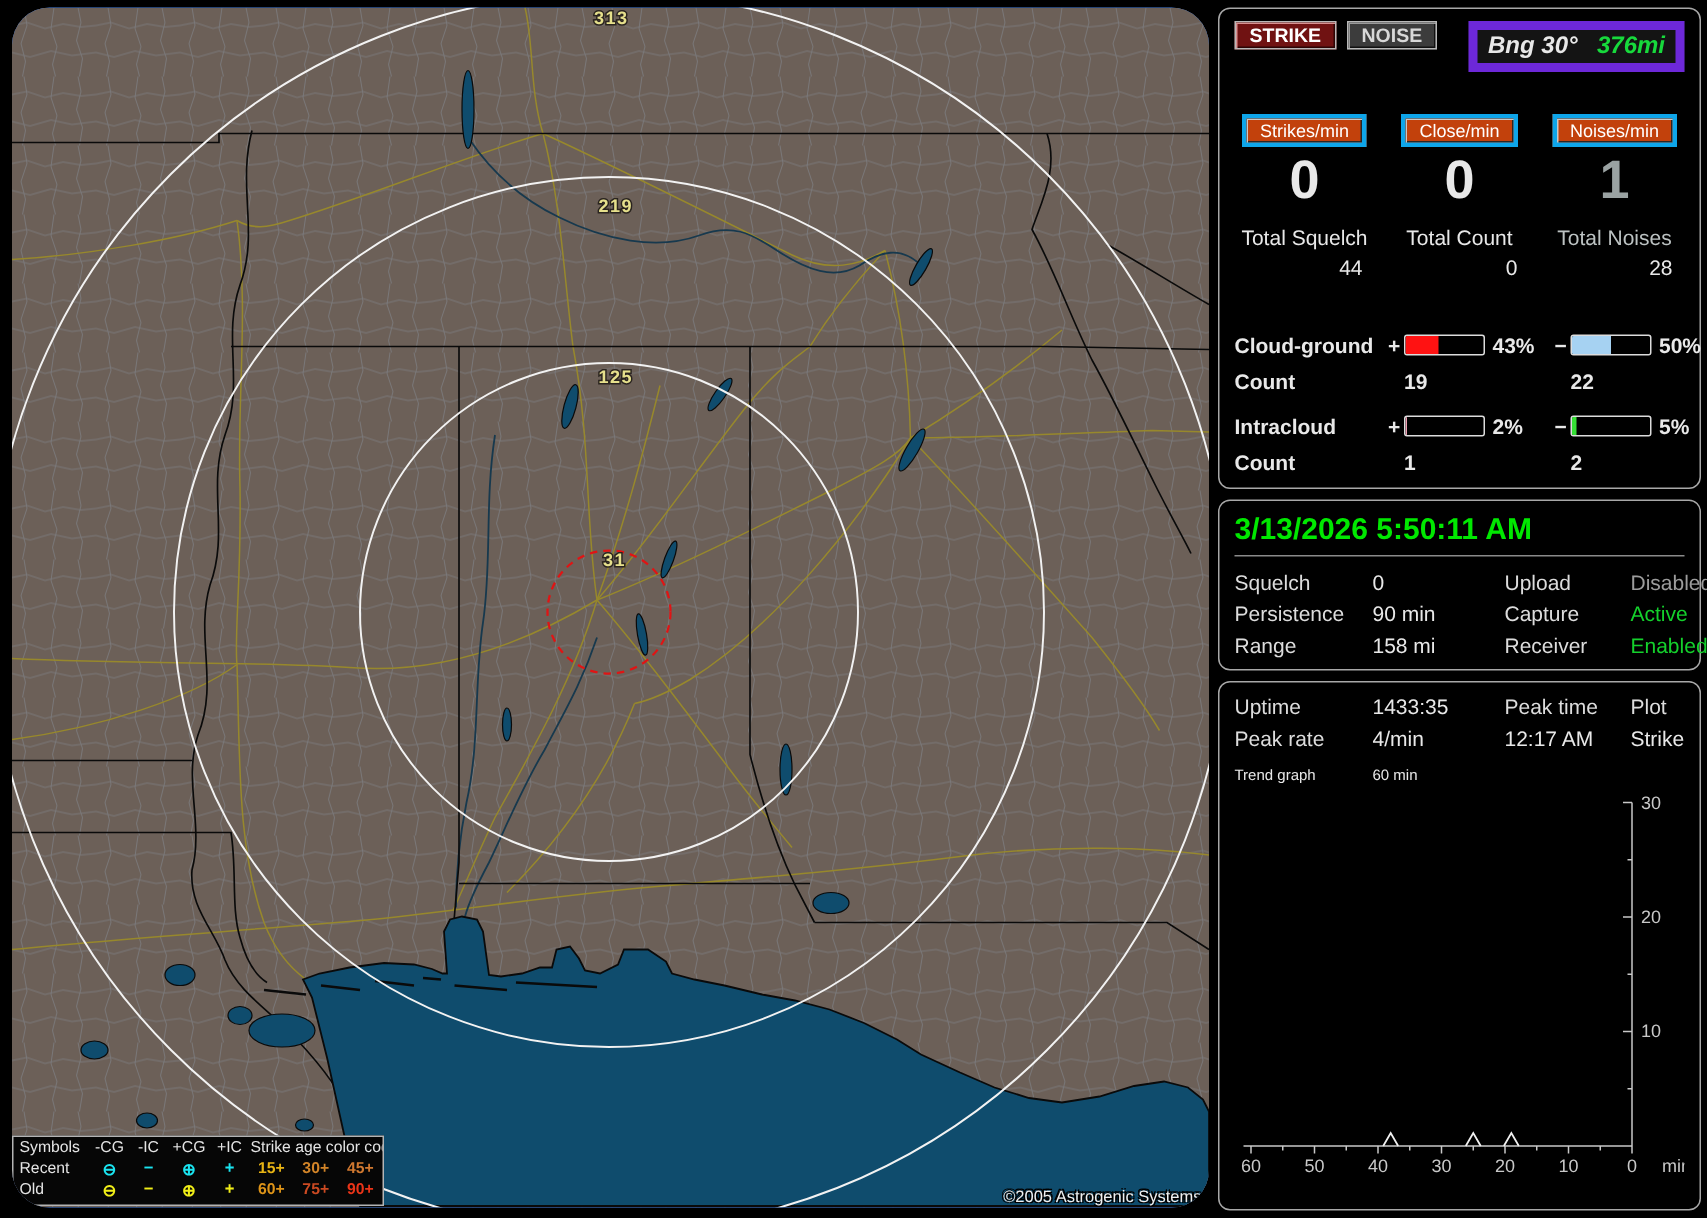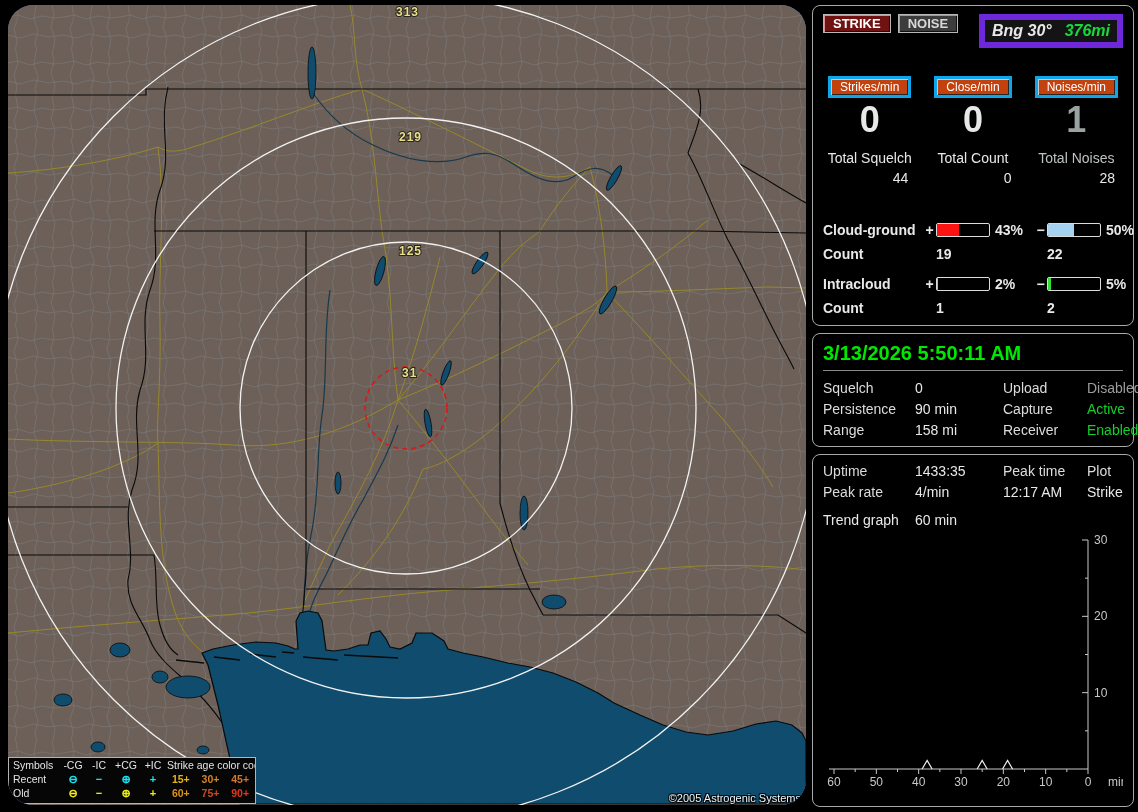--- a/index.html
+++ b/index.html
@@ -53,21 +53,21 @@
   .bar i{display:block;height:100%;}
   .pct{padding-left:5px;}
   .sign{text-align:center;}
   
   .dt{color:#00e800;font-size:20px;font-weight:bold;border-bottom:1px solid #8a8a8a;
     padding-bottom:5px;margin-bottom:9px;white-space:nowrap;}
   .grid4{display:grid;grid-template-columns:92px 88px 84px auto;row-gap:5px;font-size:14px;}
   .grid4 .lab{color:#dcdcdc;}
   
   #trend-svg{display:block;margin-top:2px;}
-  .trow{margin-top:12px;display:grid;grid-template-columns:92px auto;font-size:14px;}
+  .trow{margin-top:12px;display:grid;grid-template-columns:92px auto;font-size:10px;}
 </style>
 </head>
 <body>
 
 <div id="map">
   <svg width="798" height="800" viewBox="0 0 798 800">
     <defs>
       <pattern id="county" width="56" height="46" patternUnits="userSpaceOnUse">
         <g stroke="#8d9aa8" stroke-width="0.6" fill="none" opacity="0.45">
           <path d="M0,12 L10,10 L22,14 L34,11 L46,13 L56,12"></path>

